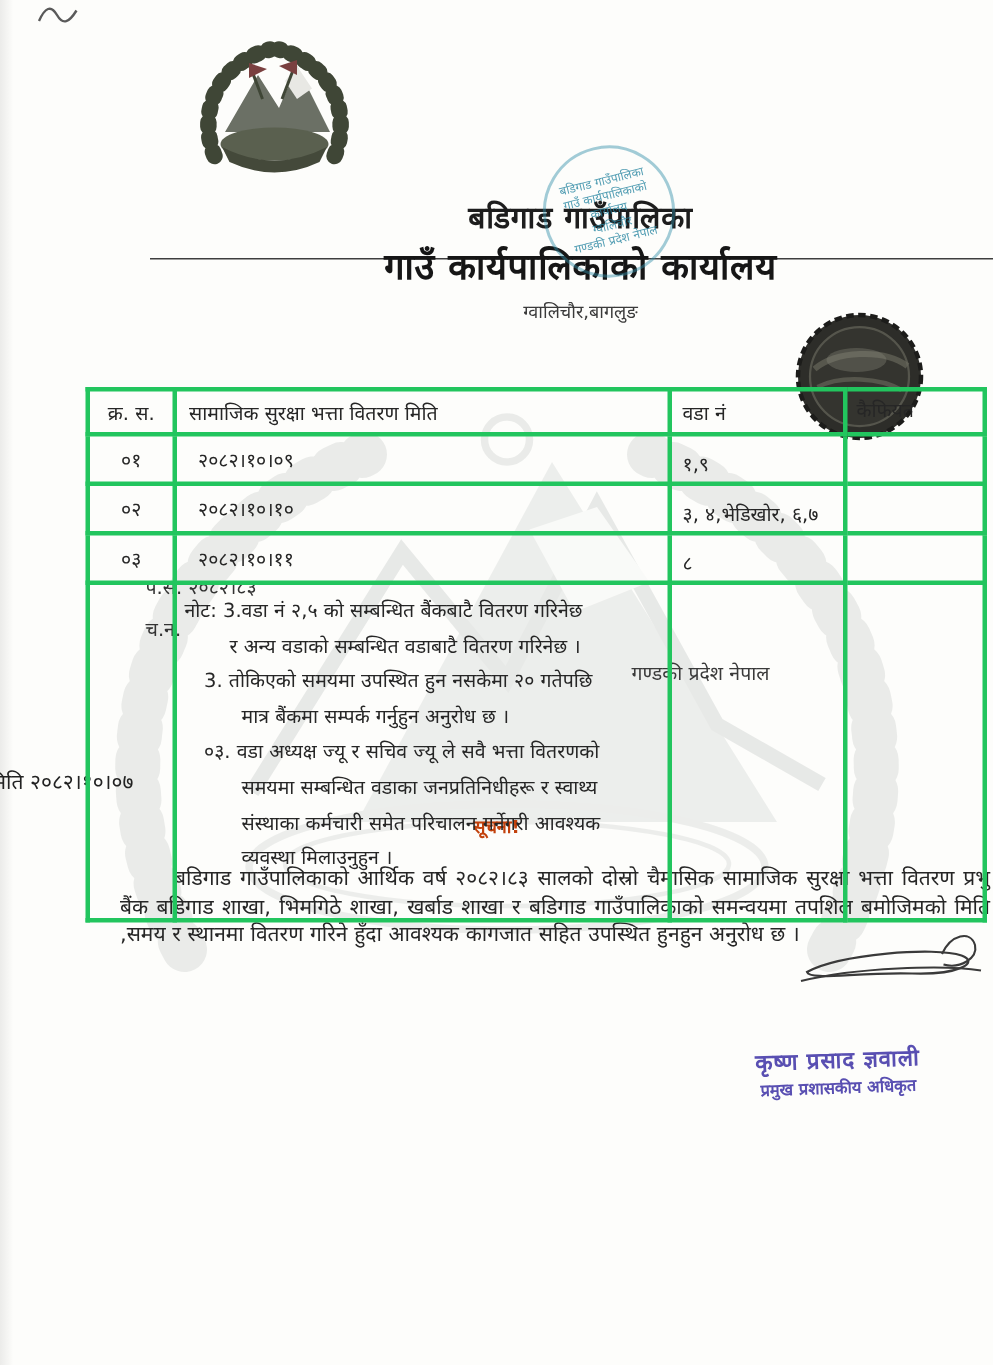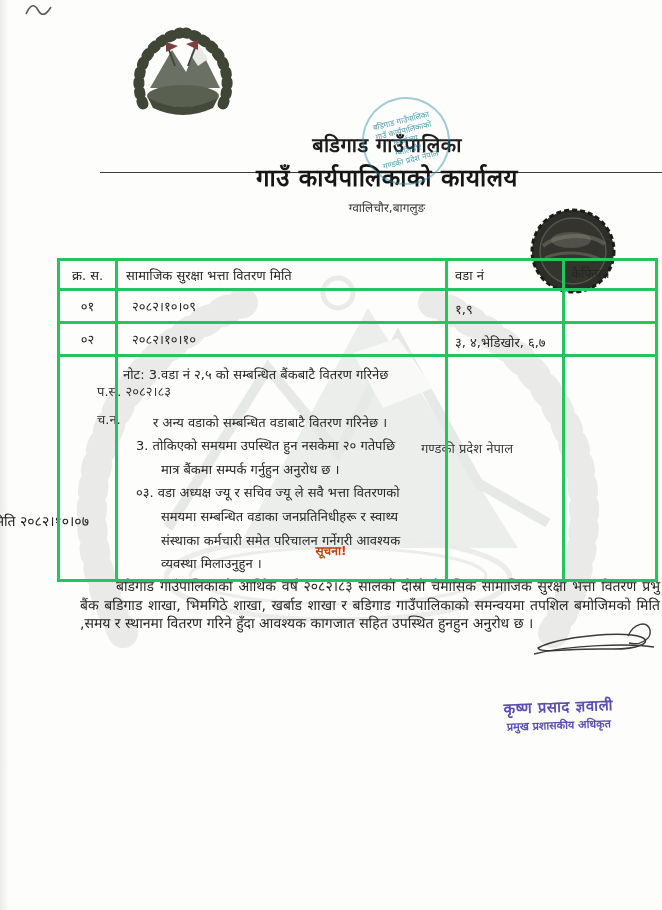--- a/index.html
+++ b/index.html
@@ -44,21 +44,21 @@
   tr.notes-row td { vertical-align:top; }
   .c-sn  { text-align:center; }
   .c-date{ text-align:left; padding-left:14px; }
   .c-ward{ text-align:left; padding-left:7px; vertical-align:bottom; padding-bottom:3px; }
   th.h-sn  { text-align:center; }
   th.h-date{ text-align:left; padding-left:8px; }
   th.h-ward{ text-align:left; padding-left:7px; vertical-align:bottom; padding-bottom:4px; }
   th.h-rem { text-align:left; padding-left:6px; vertical-align:top; padding-top:3px; }
   .notes-cell { padding:6px 2px 0 5px; }
   .nl { font-size:13px; line-height:23.6px; white-space:nowrap; }
-  .ml13 { margin-left:13px; } .ml30 { margin-left:30px;margin-top:24px; } .ml38 { margin-left:38px; }
+  .ml13 { margin-left:13px; } .ml30 { margin-left:30px; } .ml38 { margin-left:38px; }
   
   .sig-scribble { position:absolute; left:528px; top:616px; width:132px; height:46px; z-index:2; }
   .name-stamp { position:absolute; left:466px; top:696px; width:185px; text-align:center;
     transform:rotate(-2deg); color:#4338a8; opacity:.88; z-index:2; }
   .name-stamp .s1 { font-size:15px; font-weight:bold; letter-spacing:.5px; }
   .name-stamp .s2 { font-size:11px; font-weight:bold; margin-top:1px; }
   
   .watermark { position:absolute; left:38px; top:248px; width:600px; height:420px;
     opacity:.16; z-index:0; pointer-events:none; }
   .above { position:relative; z-index:1; }
@@ -156,20 +156,26 @@
     <tr class="drow">
       <td class="c-sn">०१</td>
       <td class="c-date">२०८२।१०।०९</td>
       <td class="c-ward">१,९</td>
       <td class="c-rem"></td>
     </tr>
     <tr class="drow">
       <td class="c-sn">०२</td>
       <td class="c-date">२०८२।१०।१०</td>
       <td class="c-ward">३, ४,भेडिखोर, ६,७</td>
+      <td class="c-rem"></td>
+    </tr>
+    <tr class="drow">
+      <td class="c-sn">०३</td>
+      <td class="c-date">२०८२।१०।११</td>
+      <td class="c-ward">८</td>
       <td class="c-rem"></td>
     </tr>
     <tr class="notes-row">
       <td></td>
       <td class="notes-cell">
         <div class="nl">नोट: 3.वडा नं २,५ को सम्बन्धित बैंकबाटै वितरण गरिनेछ</div>
         <div class="nl ml30">र अन्य वडाको सम्बन्धित वडाबाटै वितरण गरिनेछ ।</div>
         <div class="nl ml13">3. तोकिएको समयमा उपस्थित हुन नसकेमा २० गतेपछि</div>
         <div class="nl ml38">मात्र बैंकमा सम्पर्क गर्नुहुन अनुरोध छ ।</div>
         <div class="nl ml13">०३. वडा अध्यक्ष ज्यू र सचिव ज्यू ले सवै भत्ता वितरणको</div>

